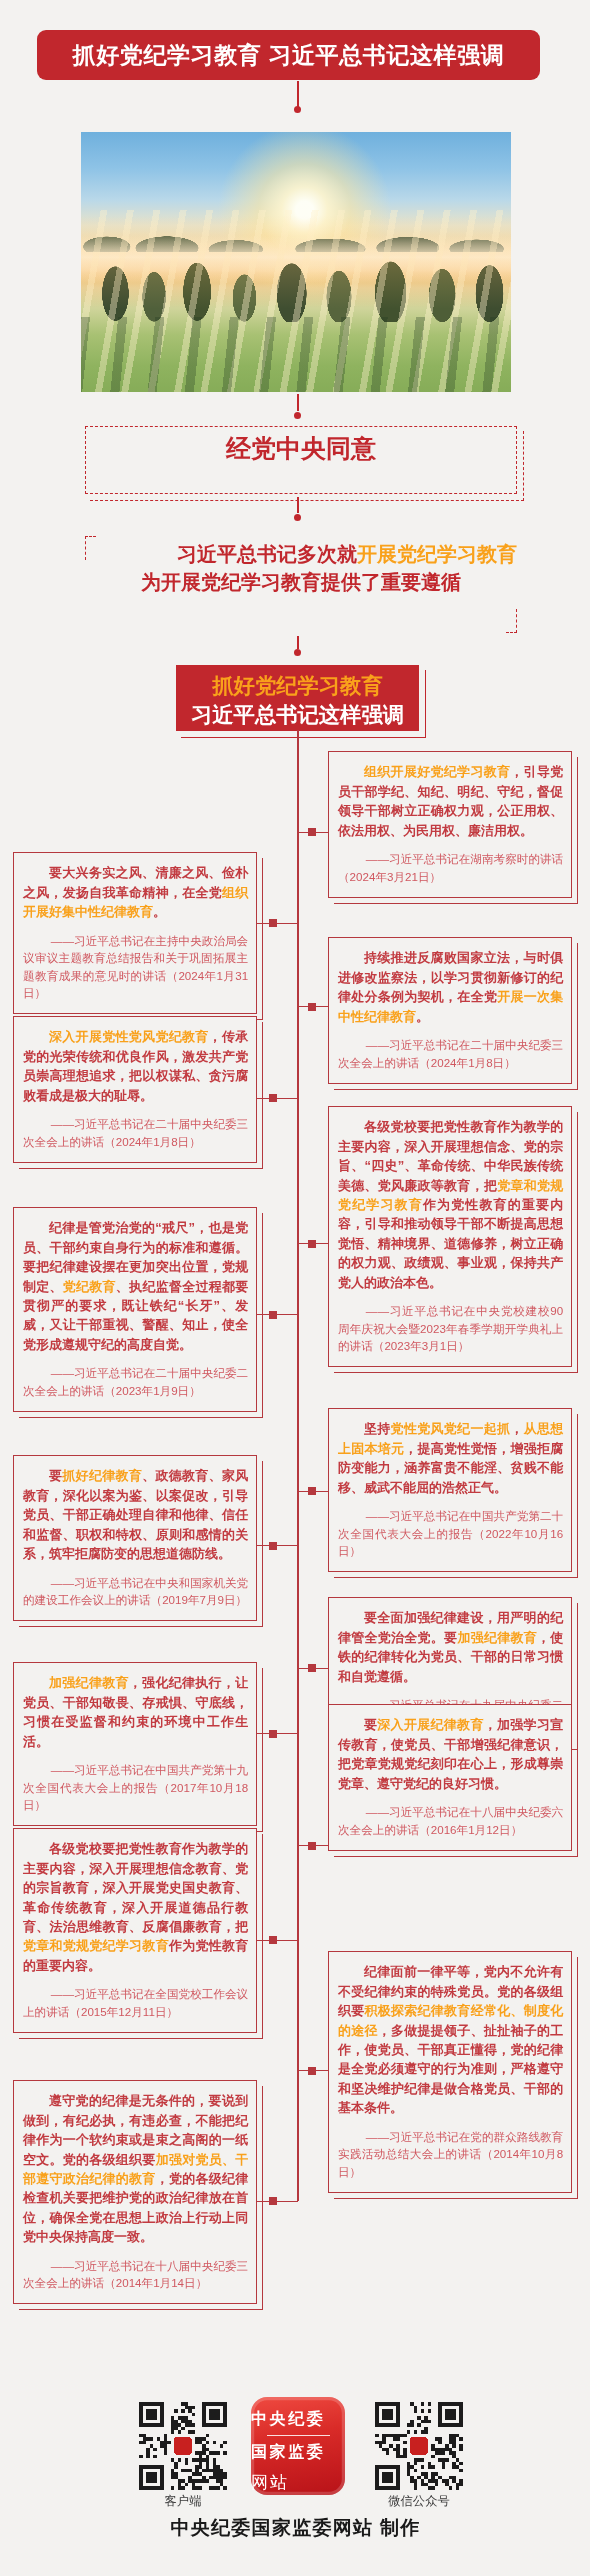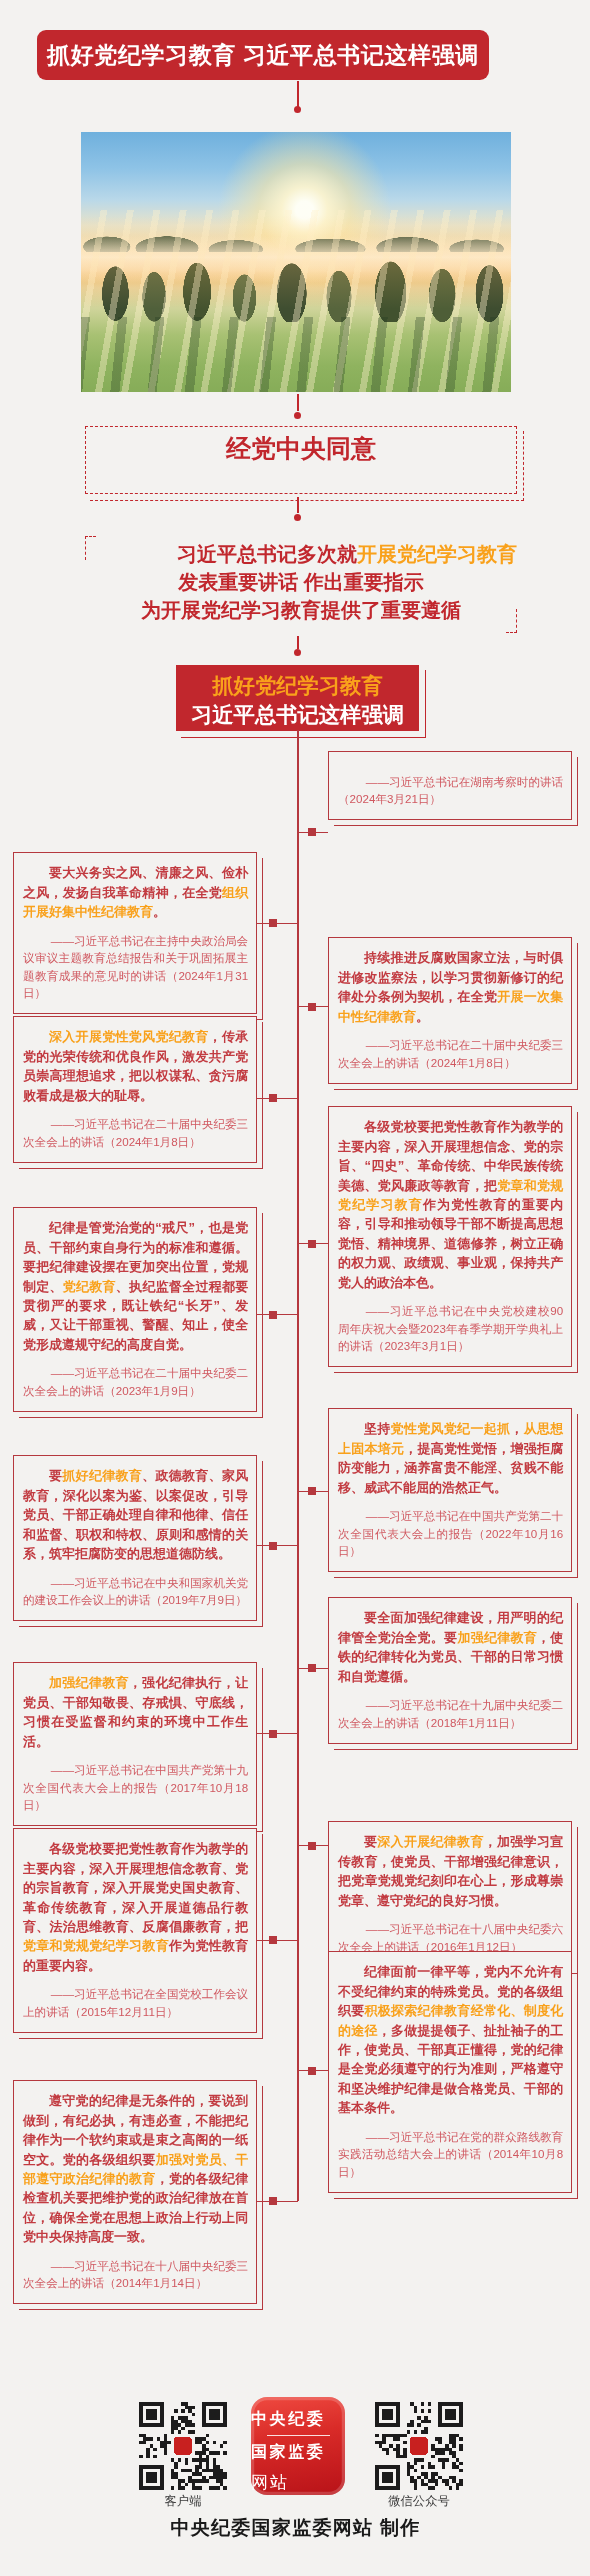--- a/index.html
+++ b/index.html
@@ -1,21 +1,21 @@
 <!DOCTYPE html>
 <html style="font-size:10.3px"><head>
 <meta charset="utf-8">
 <style>
   html,body{margin:0;padding:0;background:#e9e8e6;}
   .canvas{position:relative;width:591px;height:2576px;margin:0 auto;background:#f3f2f0;
     font-family:"Liberation Sans","DejaVu Sans",sans-serif;overflow:hidden;}
   .orange{color:#f9a11b;}
 
   
-  .banner{position:absolute;left:37px;top:30px;width:452px;height:50px;background:#c1272d;
+  .banner{position:absolute;left:37px;top:30px;width:503px;height:50px;background:#c1272d;
     border-radius:9px;display:flex;align-items:center;justify-content:center;}
   .banner span{color:#ffffff;font-size:23px;font-weight:bold;letter-spacing:0.6px;white-space:nowrap;}
 
   
   .vline{position:absolute;left:297px;width:1.9px;background:#c1272d;}
   .dot{position:absolute;left:294px;width:7.1px;height:7.1px;border-radius:50%;background:#c1272d;}
   .spine{position:absolute;left:297px;top:730px;width:1.9px;height:1471px;background:#b5383e;}
 
   
   .photo{position:absolute;left:81px;top:132px;width:430px;height:260px;overflow:hidden;
@@ -140,35 +140,35 @@
 
   <div class="intro">
     <p class="l1">经党中央同意</p>
   </div>
 
   <div class="vline" style="top:497px;height:15.5px;"></div>
   <div class="dot" style="top:514px;"></div>
 
   <div class="statement">
     <p><span>习近平总书记多次就</span><span class="orange">开展党纪学习教育</span></p>
-    <p>发表重要讲话 作出重要指示</p>
     <p>为开展党纪学习教育提供了重要遵循</p>
   </div>
 
   <div class="vline" style="top:636px;height:13px;"></div>
   <div class="dot" style="top:649px;"></div>
 
   <div class="titlebox">
     <p class="t1">抓好党纪学习教育</p>
     <p class="t2">习近平总书记这样强调</p>
   </div>
 
   <div class="spine"></div>
   <div>
       <div class="qbox r" style="top: 751px;">
+        <p class="quote"><span class="orange">组织开展好党纪学习教育</span><span>，引导党员干部学纪、知纪、明纪、守纪，督促领导干部树立正确权力观，公正用权、依法用权、为民用权、廉洁用权。</span></p>
         <p class="src">——习近平总书记在湖南考察时的讲话（2024年3月21日）</p>
       </div>
       <div class="conn" style="left: 298px; width: 30px; top: 832px;"></div>
       <div class="sq" style="left: 308px; top: 828px;"></div>
       <div class="qbox l" style="top: 852px;">
         <p class="quote"><span>要大兴务实之风、清廉之风、俭朴之风，发扬自我革命精神，在全党</span><span class="orange">组织开展好集中性纪律教育</span><span>。</span></p>
         <p class="src">——习近平总书记在主持中央政治局会议审议主题教育总结报告和关于巩固拓展主题教育成果的意见时的讲话（2024年1月31日）</p>
       </div>
       <div class="conn" style="left: 257px; width: 41px; top: 923px;"></div>
       <div class="sq" style="left: 269px; top: 919px;"></div>
@@ -213,21 +213,21 @@
         <p class="src">——习近平总书记在十九届中央纪委二次全会上的讲话（2018年1月11日）</p>
       </div>
       <div class="conn" style="left: 298px; width: 30px; top: 1668px;"></div>
       <div class="sq" style="left: 308px; top: 1664px;"></div>
       <div class="qbox l" style="top: 1662px;">
         <p class="quote"><span class="orange">加强纪律教育</span><span>，强化纪律执行，让党员、干部知敬畏、存戒惧、守底线，习惯在受监督和约束的环境中工作生活。</span></p>
         <p class="src">——习近平总书记在中国共产党第十九次全国代表大会上的报告（2017年10月18日）</p>
       </div>
       <div class="conn" style="left: 257px; width: 41px; top: 1733px;"></div>
       <div class="sq" style="left: 269px; top: 1730px;"></div>
-      <div class="qbox r" style="top: 1821px;">
+      <div class="qbox r" style="top: 1704px;">
         <p class="quote"><span>要</span><span class="orange">深入开展纪律教育</span><span>，加强学习宣传教育，使党员、干部增强纪律意识，把党章党规党纪刻印在心上，形成尊崇党章、遵守党纪的良好习惯。</span></p>
         <p class="src">——习近平总书记在十八届中央纪委六次全会上的讲话（2016年1月12日）</p>
       </div>
       <div class="conn" style="left: 298px; width: 30px; top: 1845px;"></div>
       <div class="sq" style="left: 308px; top: 1842px;"></div>
       <div class="qbox l" style="top: 1828px;">
         <p class="quote"><span>各级党校要把党性教育作为教学的主要内容，深入开展理想信念教育、党的宗旨教育，深入开展党史国史教育、革命传统教育，深入开展道德品行教育、法治思维教育、反腐倡廉教育，把</span><span class="orange">党章和党规党纪学习教育</span><span>作为党性教育的重要内容。</span></p>
         <p class="src">——习近平总书记在全国党校工作会议上的讲话（2015年12月11日）</p>
       </div>
       <div class="conn" style="left: 257px; width: 41px; top: 1940px;"></div>

